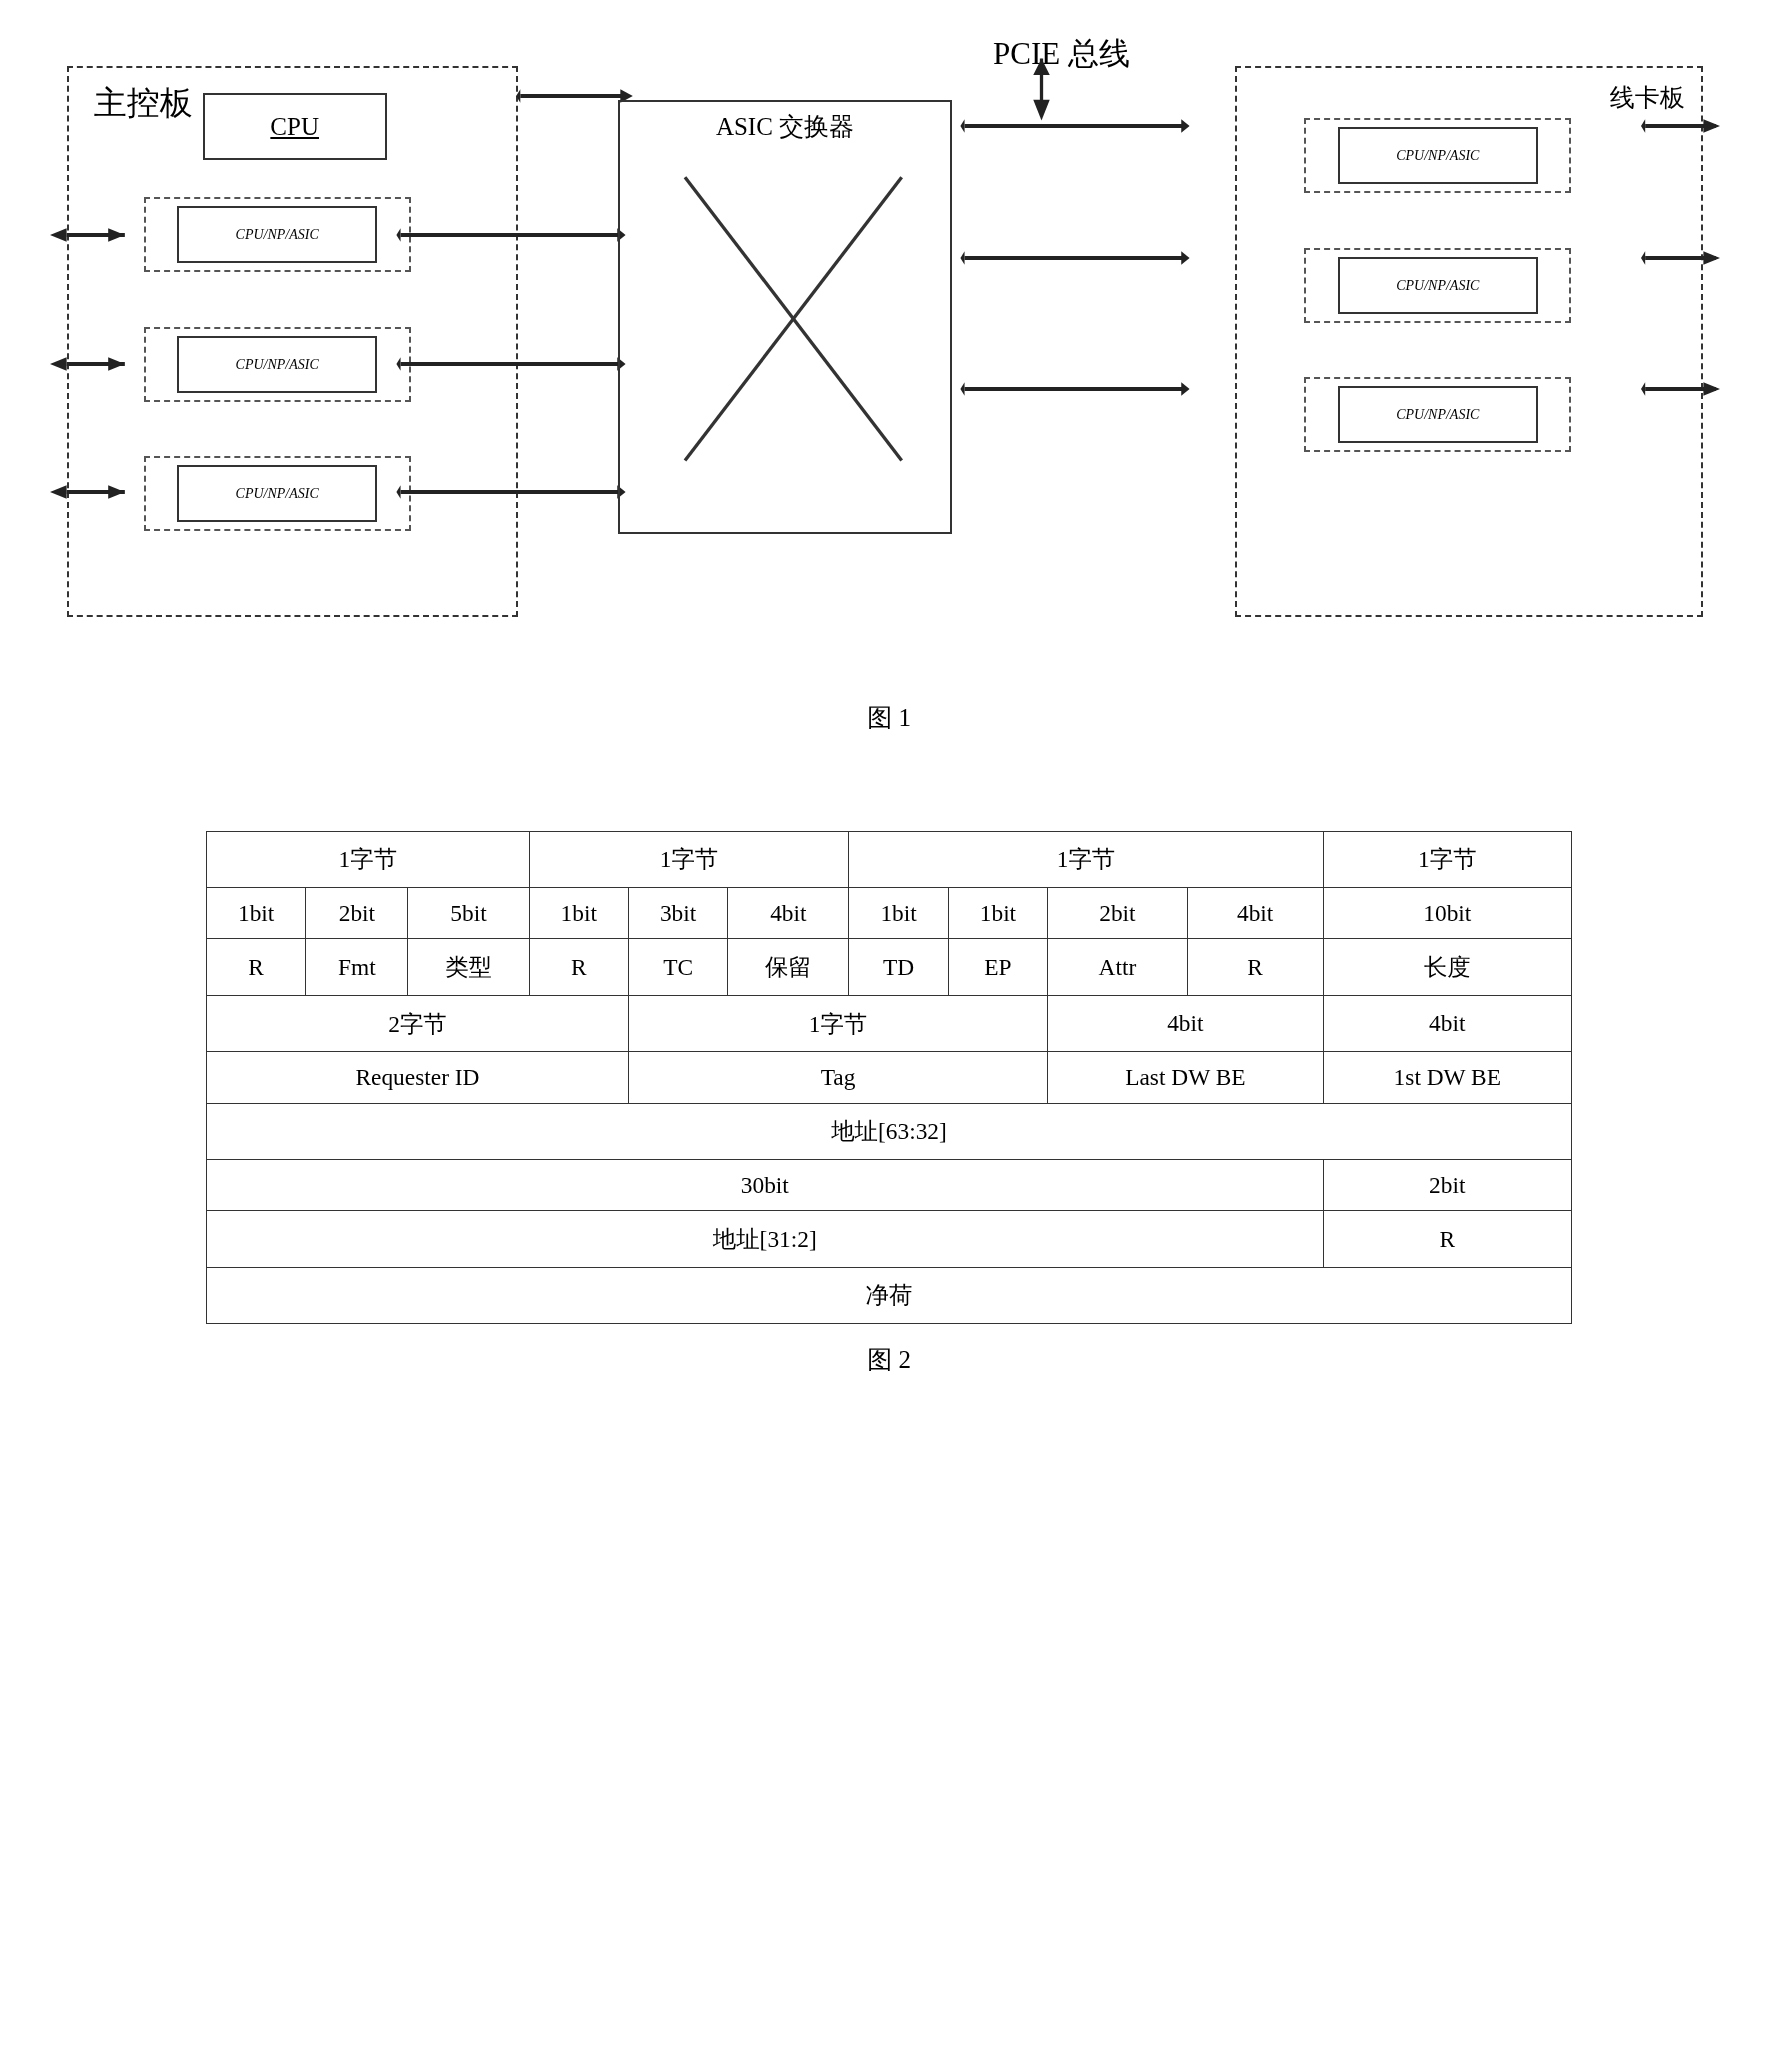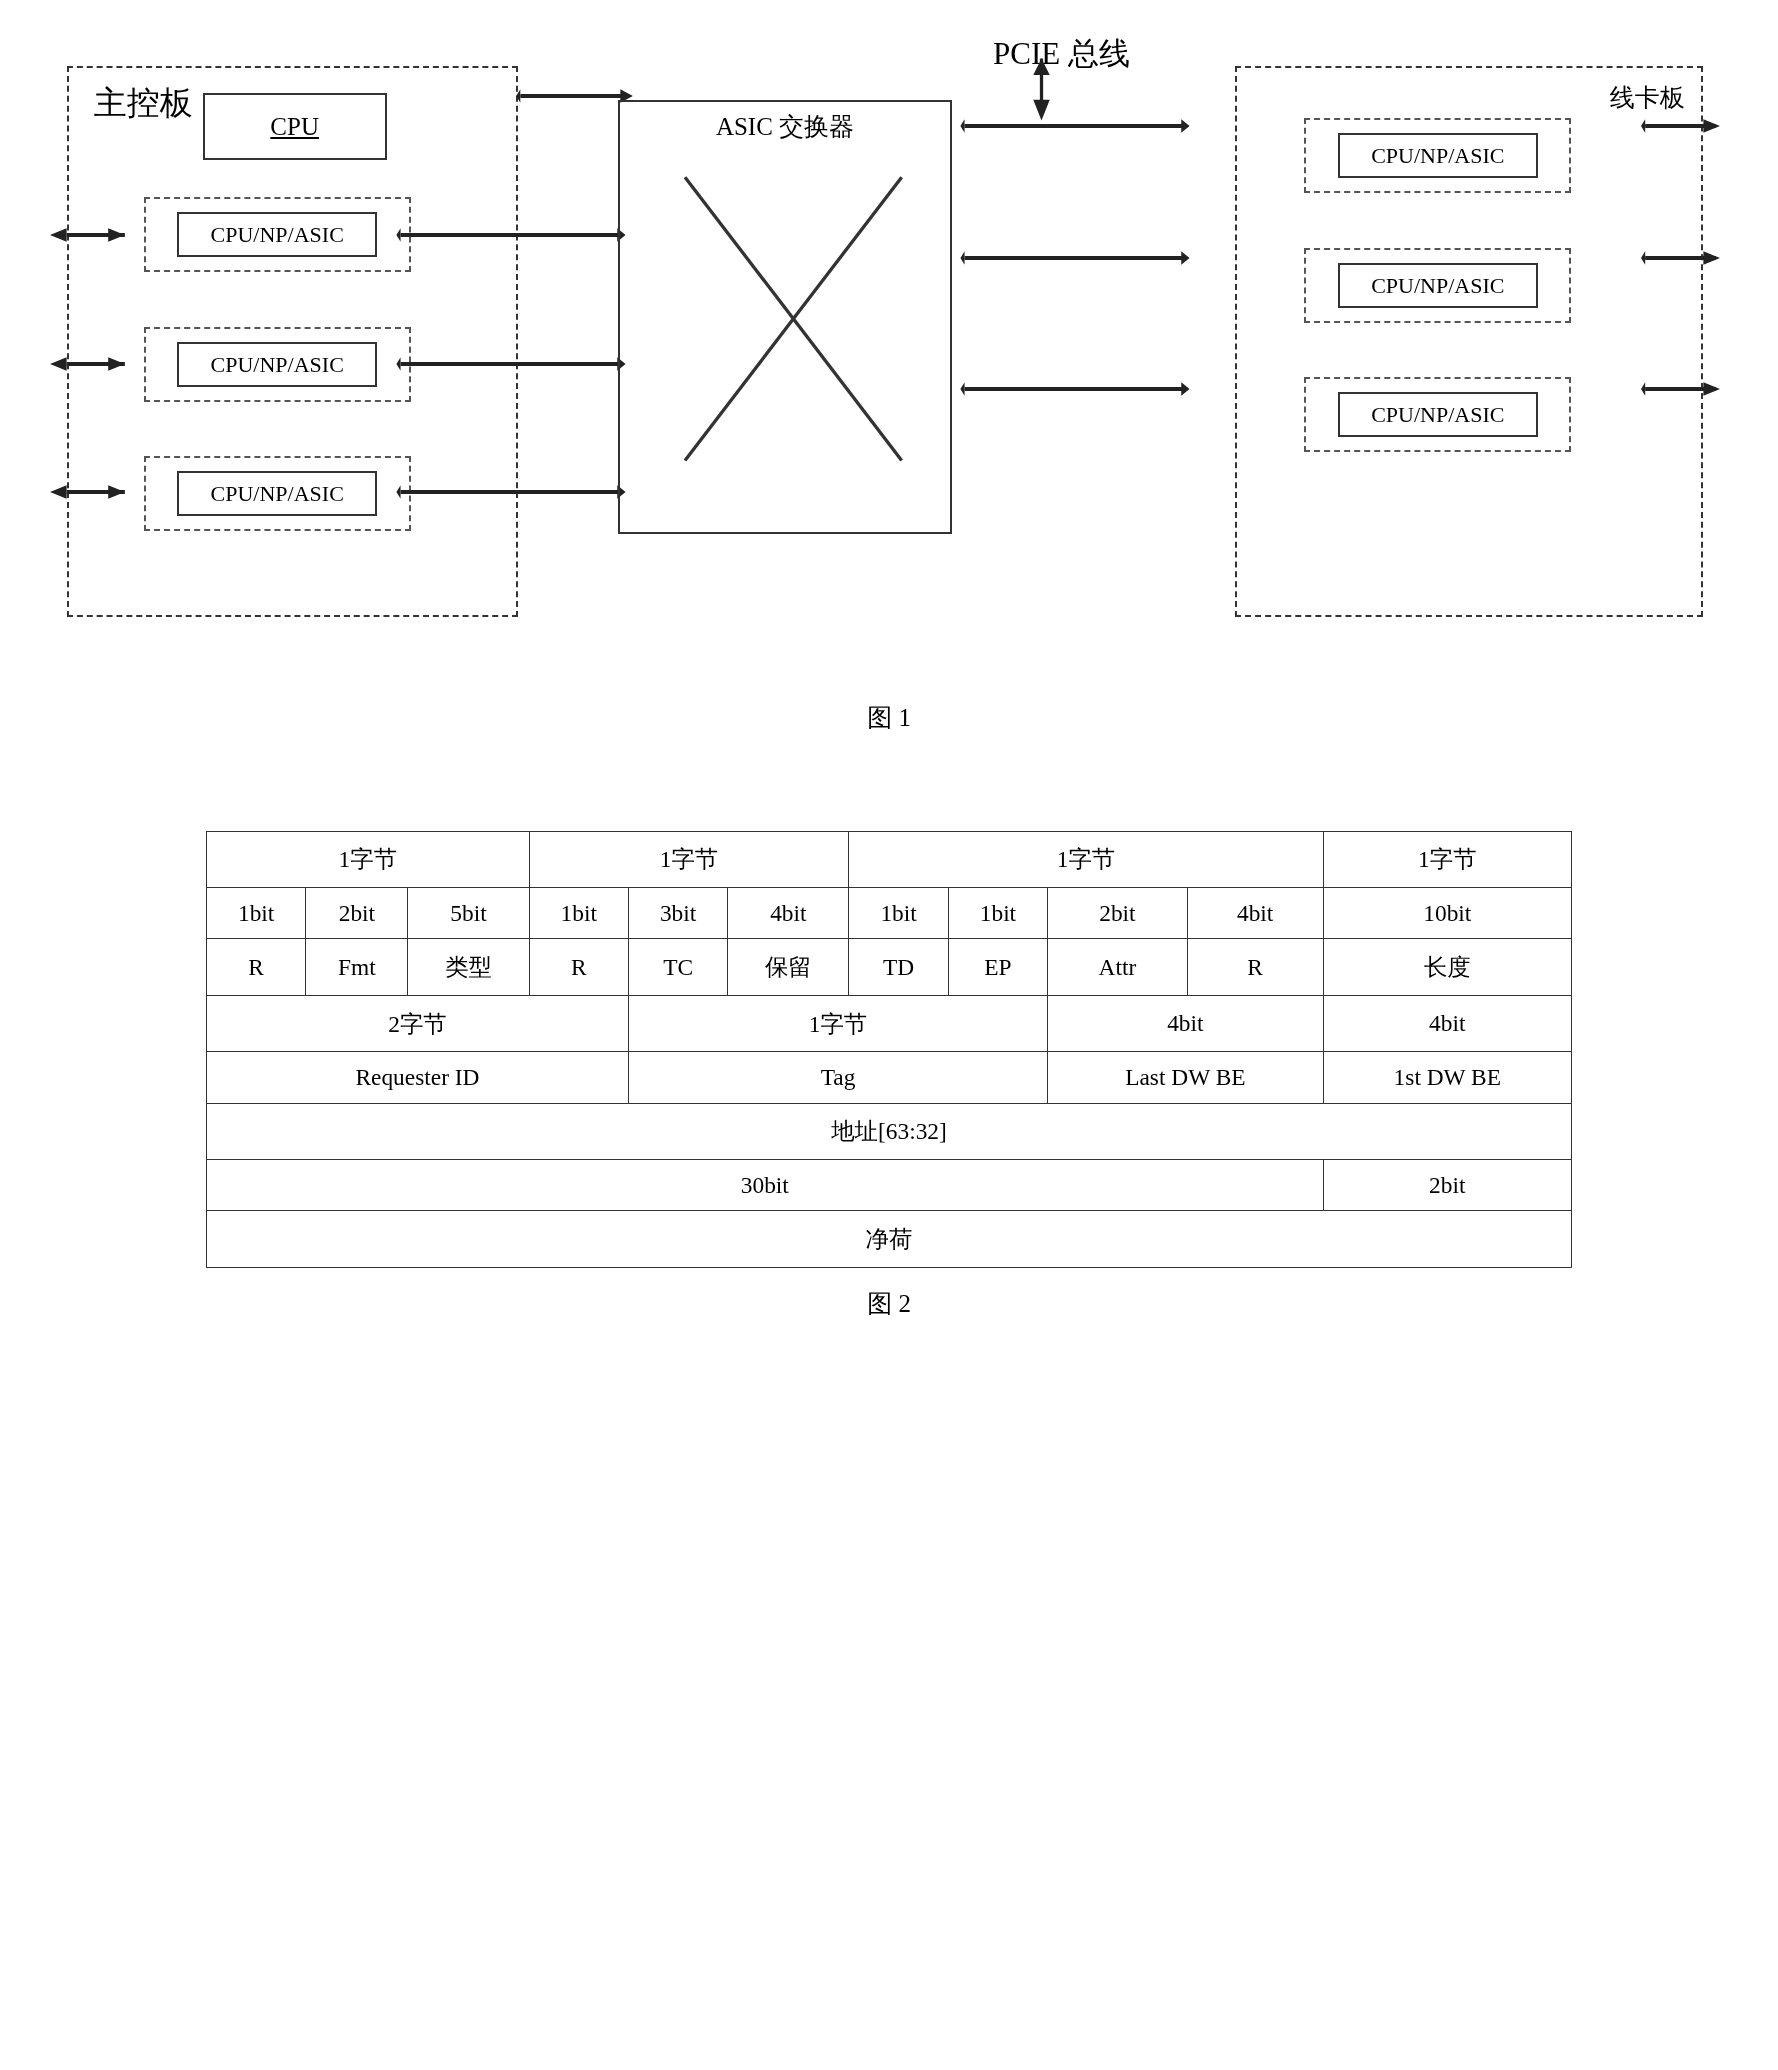--- a/index.html
+++ b/index.html
@@ -49,26 +49,27 @@
       width: 267px;
       height: 75px;
       border: 2.5px dashed #555;
       display: flex;
       align-items: center;
       justify-content: center;
       font-size: 22px;
     }
     .subcard-inner {
       width: 200px;
-      height: 45px;
+      height: 57px;
       border: 2.5px solid #333;
       display: flex;
       align-items: center;
       justify-content: center;
-      font-size: 22px;
+      font-size: 14px;
+      font-style: italic;
     }
 
     
     .pcie-switch {
       position: absolute;
       left: 568px;
       top: 67px;
       width: 334px;
       height: 434px;
       border: 2.5px solid #333;
@@ -361,20 +362,24 @@
 
       <tr>
         <td colspan="11">地址[63:32]</td>
       </tr>
 
       <tr>
         <td colspan="10">30bit</td>
         <td colspan="1">2bit</td>
       </tr>
 
+      <tr>
+        <td colspan="10">地址[31:2]</td>
+        <td colspan="1">R</td>
+      </tr>
 
       <tr>
         <td colspan="11">净荷</td>
       </tr>
     </tbody>
   </table>
 </div>
 
 <div class="fig-caption" style="margin-top:19px;">图 2</div>
 

